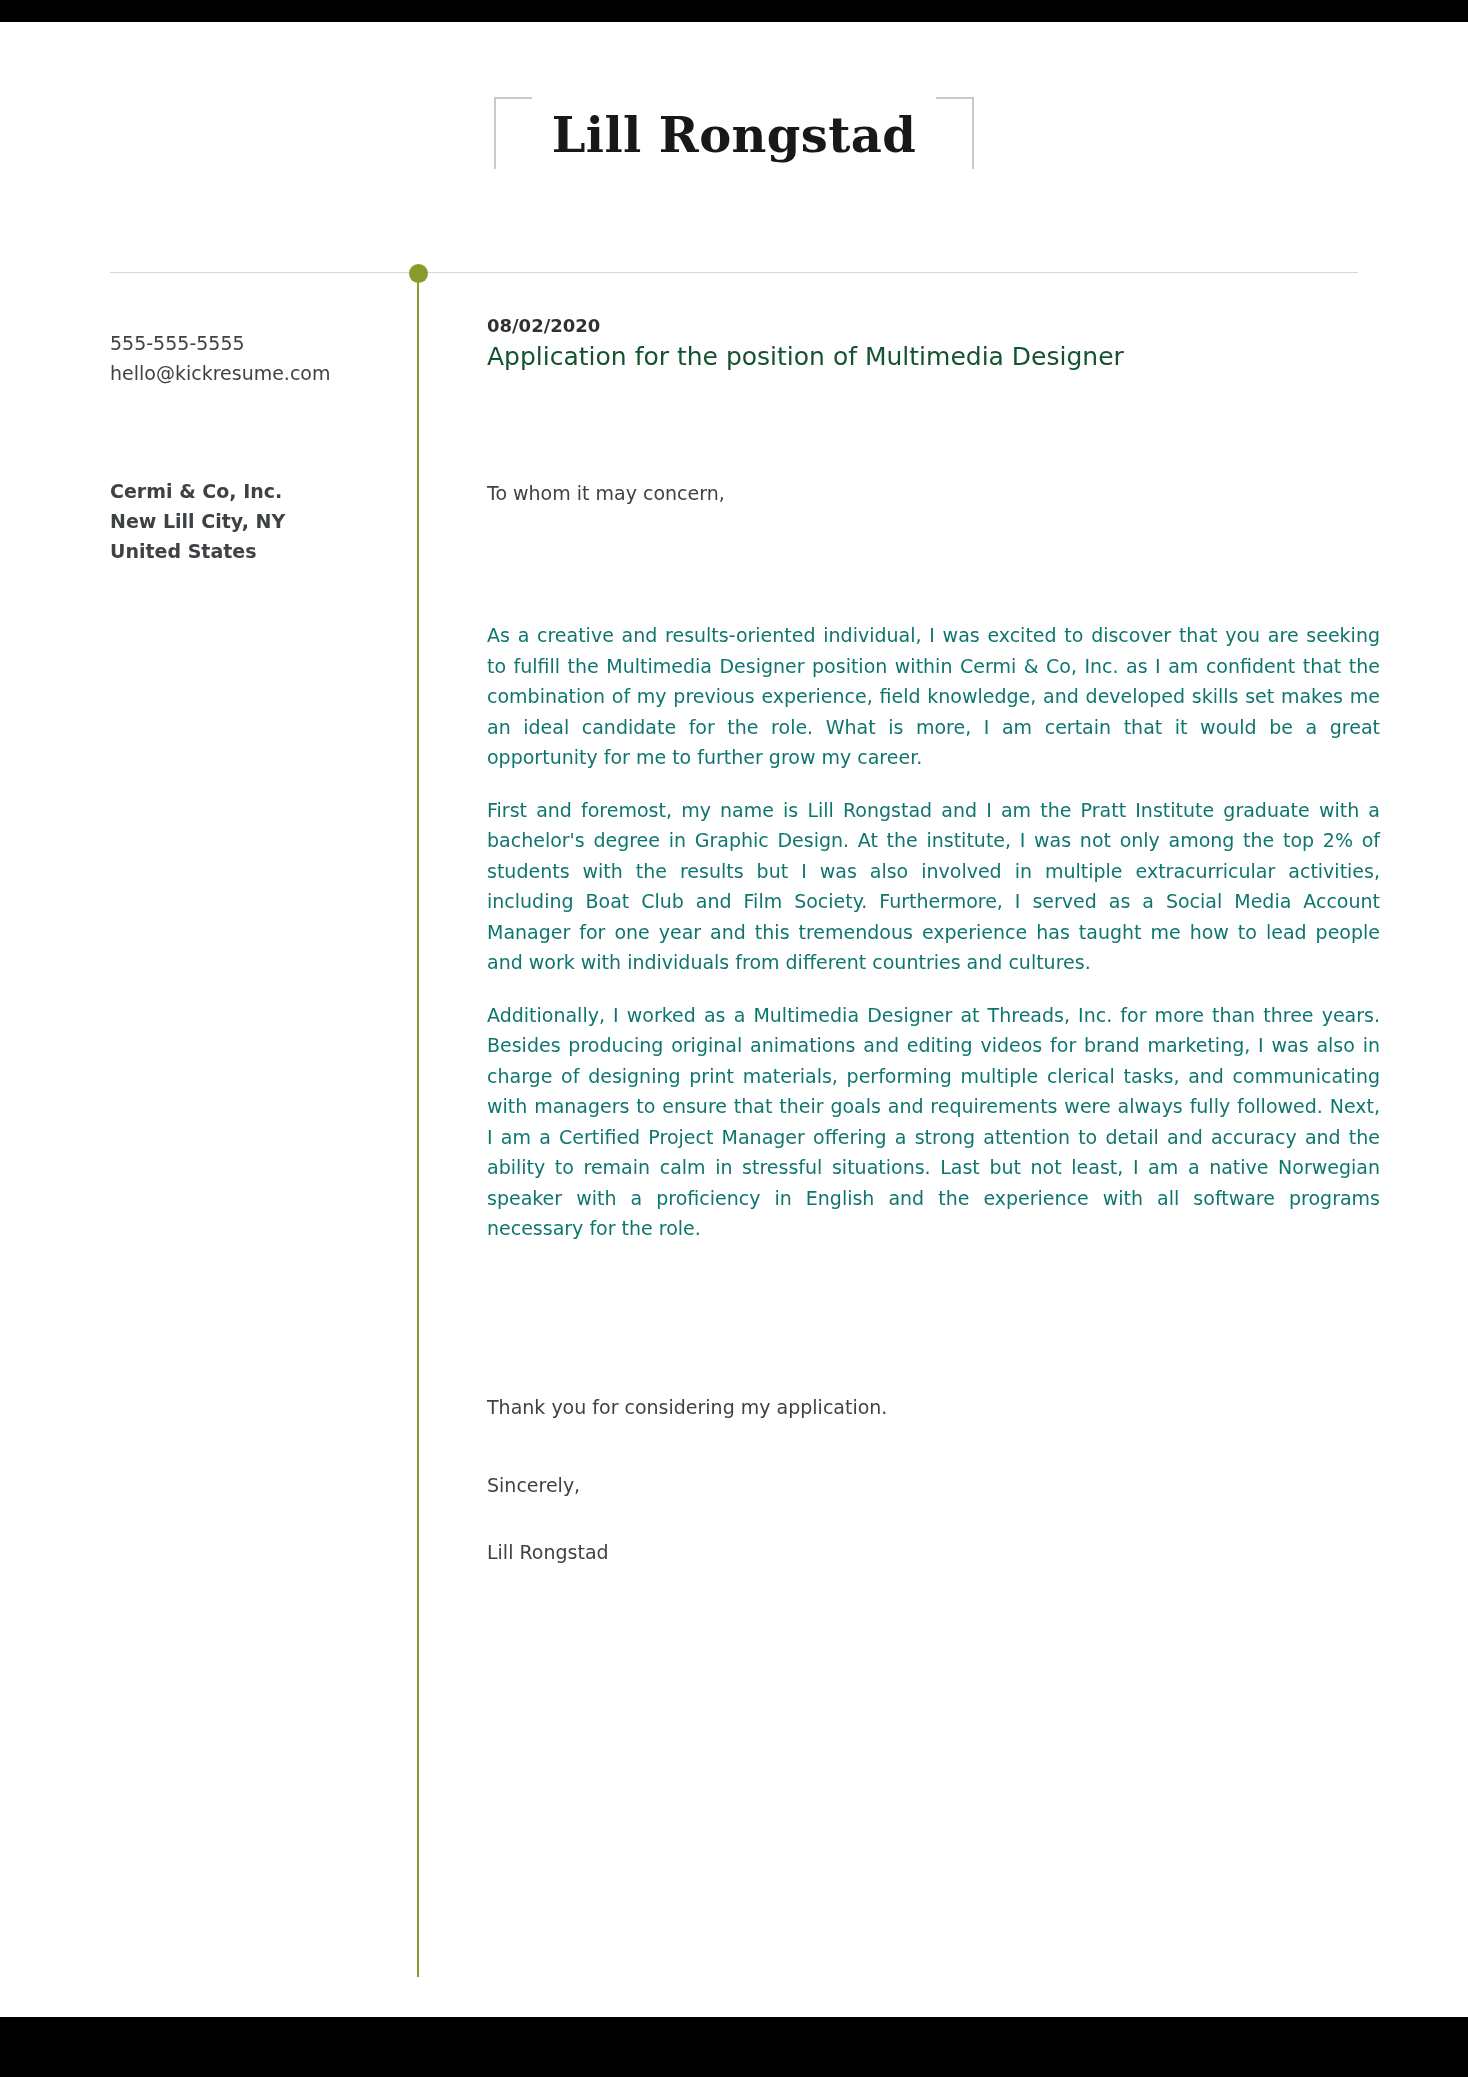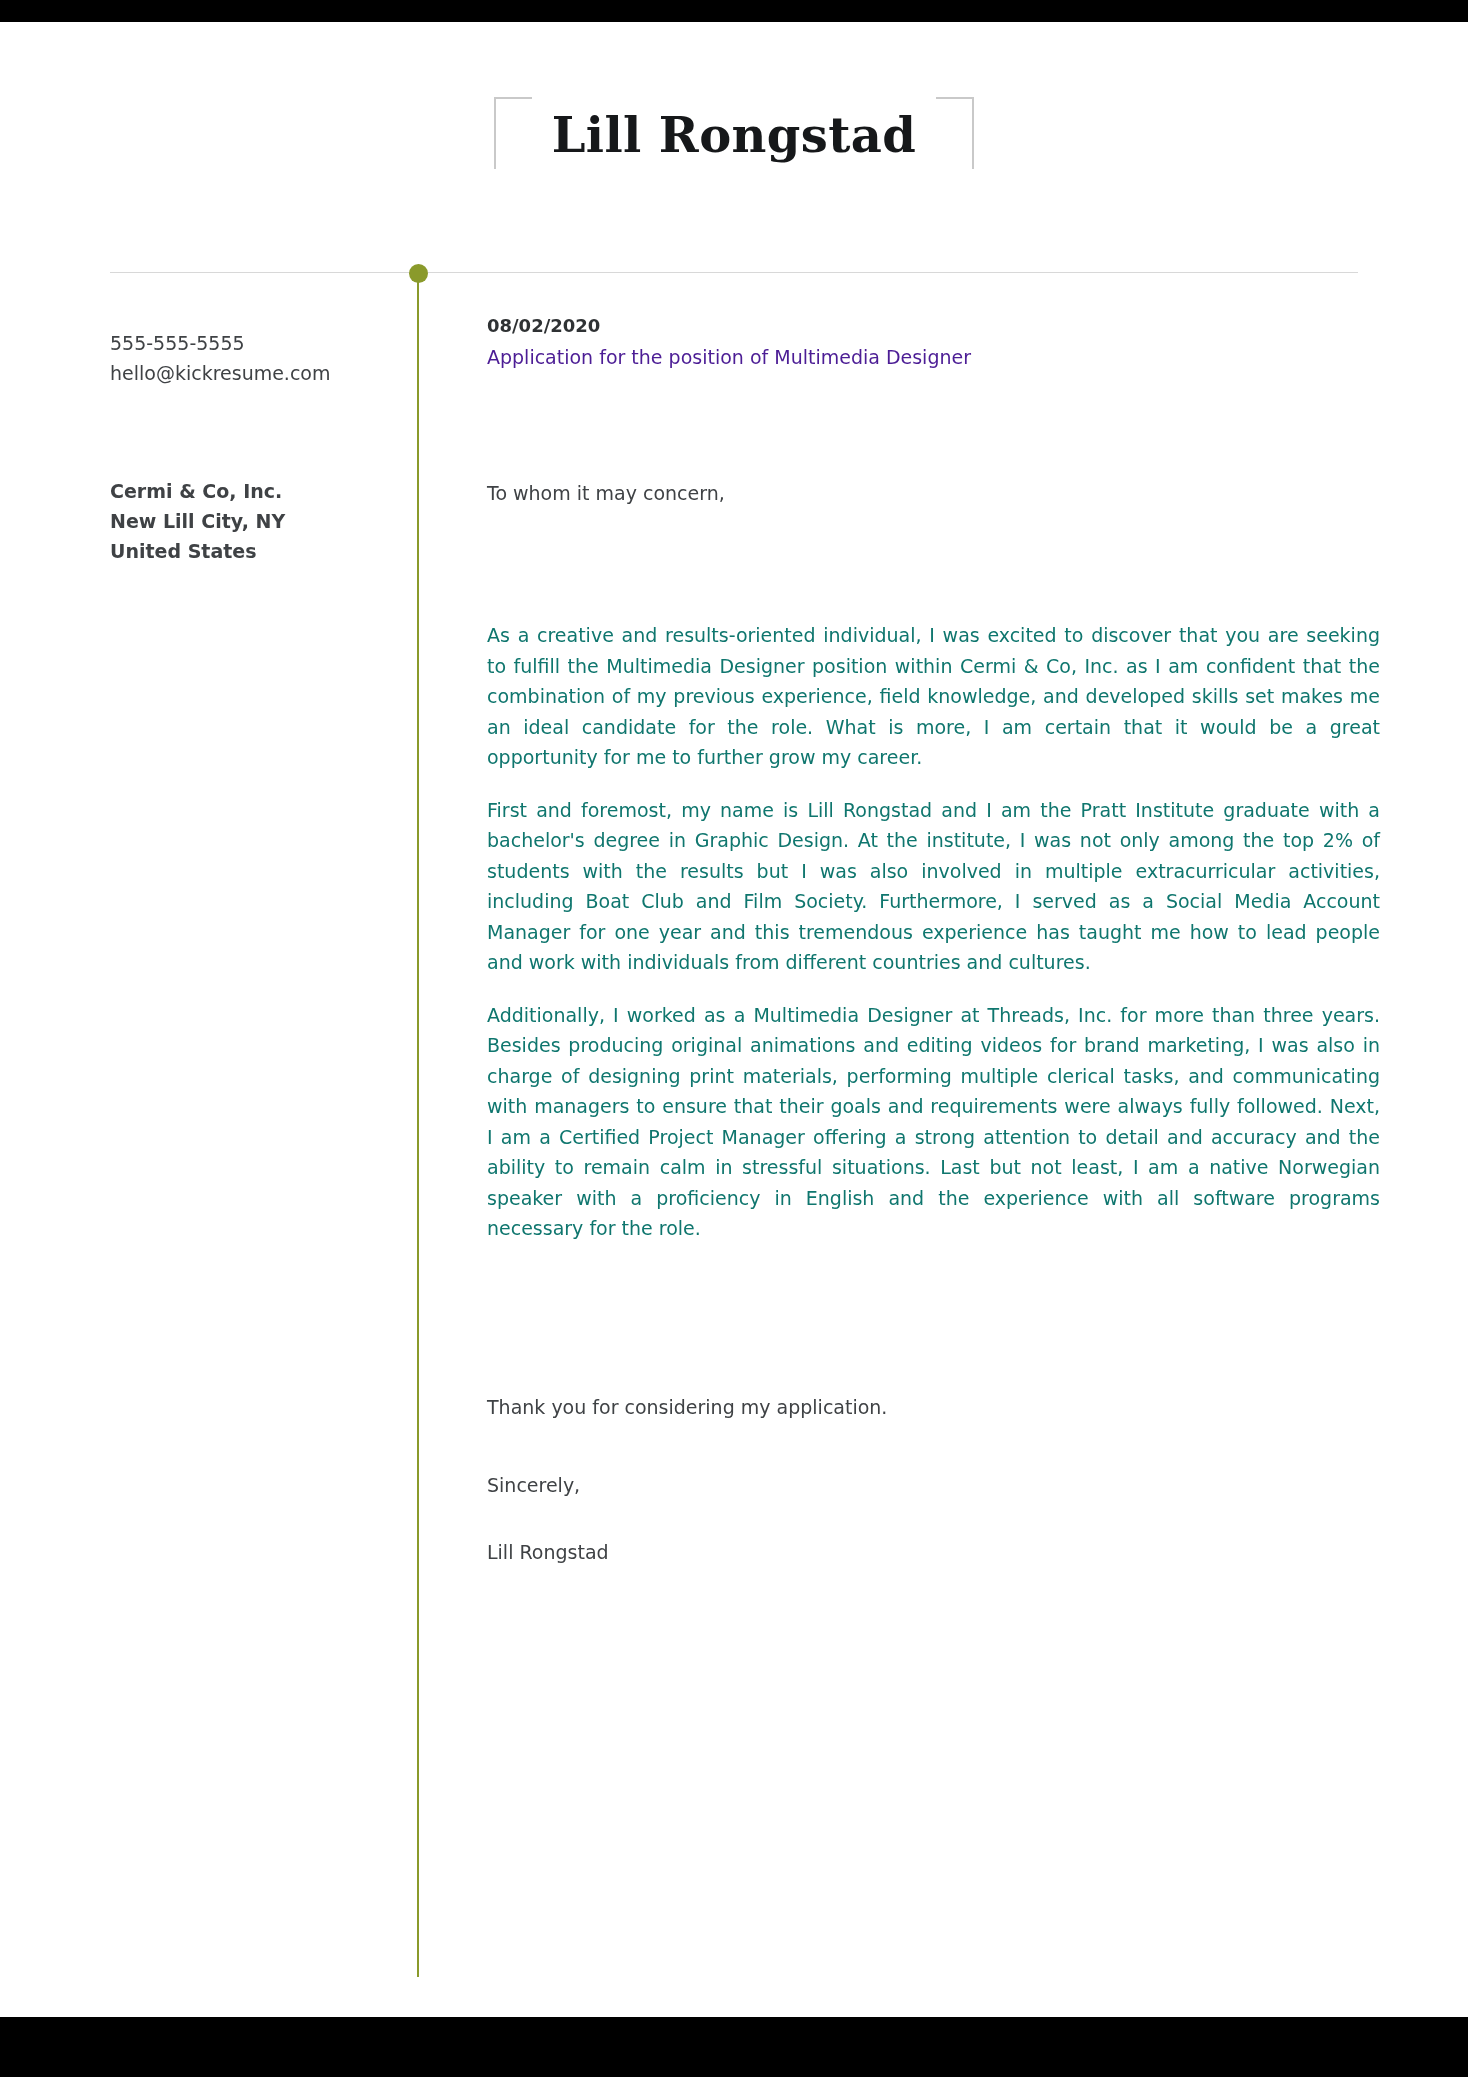--- a/index.html
+++ b/index.html
@@ -143,23 +143,23 @@
   }
 
   .meta-date {
     font-size: 18px;
     font-weight: 700;
     color: #2f3234;
     line-height: 28px;
   }
 
   .meta-subject {
-    font-size: 19px;
-    line-height: 30px;
-    color: #4c1d95;
+    font-size: 25px;
+    line-height: 30px;
+    color: #14532d;
     margin-top: 2px;
   }
 
   .salutation {
     font-size: 19px;
     line-height: 30px;
     margin-top: 106px;
   }
 
   .body-block {

